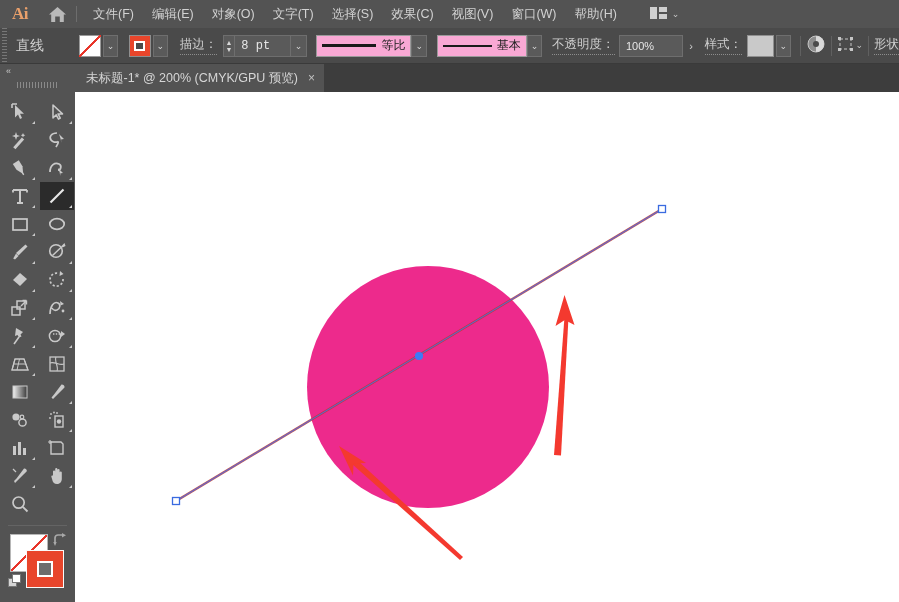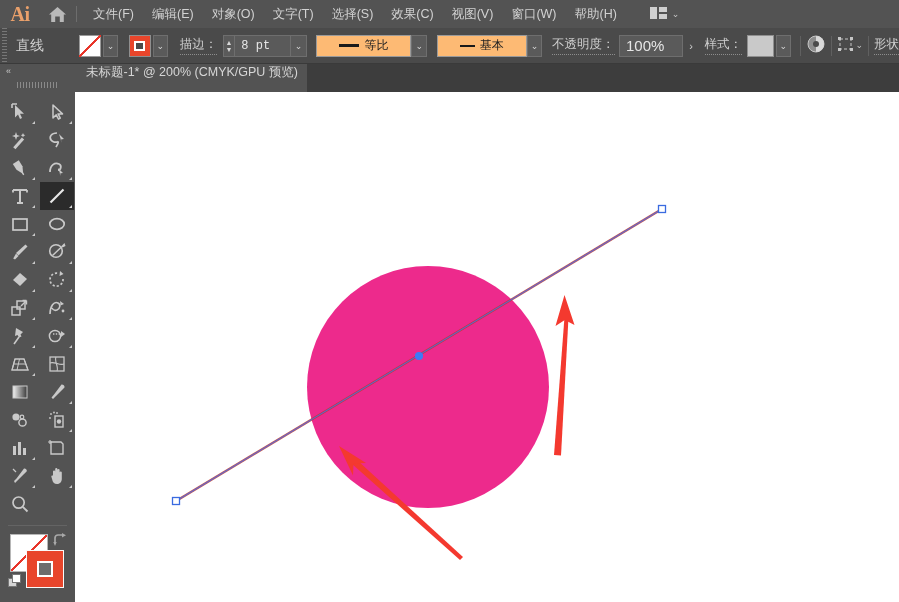--- a/index.html
+++ b/index.html
@@ -15,21 +15,21 @@
 
   
   .menubar {
     position:absolute; left:0; top:0; width:899px; height:28px;
     background:#535353;
     display:flex; align-items:center;
   }
   .ai-logo {
     width:40px; height:28px;
     display:flex; align-items:center; justify-content:center;
-    color:#E9A06B; font-size:20px; font-weight:bold;
+    color:#E9A06B; font-size:17px; font-weight:bold;
     font-family:"Liberation Serif","DejaVu Serif",serif;
     letter-spacing:-0.5px;
   }
   .home-btn {
     width:34px; height:28px;
     display:flex; align-items:center; justify-content:center;
   }
   .home-btn svg { display:block; }
   .mb-sep {
     width:1px; height:16px; background:#6d6d6d; margin:0 7px 0 2px;
@@ -98,29 +98,29 @@
     background:#5a5a5a; border:1px solid #6e6e6e; border-right:none;
   }
   .stepper span { display:block; color:#d8d8d8; font-size:7px; line-height:5px; }
   .num-field {
     height:22px; background:#5a5a5a; border:1px solid #6e6e6e;
     color:#e6e6e6; font-size:12px; padding:0 6px;
     display:flex; align-items:center;
     font-family:"Liberation Mono","DejaVu Sans Mono",monospace;
   }
   .profile-box {
-    height:22px; background:#fdba74; border:1px solid #9a9a9a;
-    display:flex; align-items:center; padding:0 22px; gap:5px;
+    height:22px; background:#f9a8d4; border:1px solid #9a9a9a;
+    display:flex; align-items:center; padding:0 5px; gap:5px;
   }
   .profile-line { width:78px; height:3px; background:#1a1a1a; }
   .profile-line.thin { width:78px; height:2px; background:#1a1a1a; }
   .profile-text { color:#222; font-size:12px; white-space:nowrap; }
   .opacity-field {
     height:22px; width:70px; background:#5a5a5a; border:1px solid #6e6e6e;
-    color:#e6e6e6; font-size:15px; padding:0 6px;
+    color:#e6e6e6; font-size:11px; padding:0 6px;
     display:flex; align-items:center;
   }
   .opacity-arrow {
     width:18px; height:22px; display:flex; align-items:center;
     justify-content:center; color:#d0d0d0; font-size:11px;
   }
   .style-swatch {
     width:30px; height:22px; background:#c9c9c9; border:1px solid #8f8f8f;
   }
   .rd-icon { width:22px; height:22px; display:flex; align-items:center; justify-content:center; }
@@ -129,21 +129,20 @@
   
   .tabbar {
     position:absolute; left:75px; top:64px; width:824px; height:28px;
     background:#3d3d3d;
   }
   .doc-tab {
     position:absolute; left:0; top:0; height:28px;
     background:#535353;
     display:flex; align-items:center; padding:0 9px 0 11px; gap:10px;
     border-right:1px solid #3d3d3d;
-    flex-direction:column;
   }
   .doc-tab-label { color:#d6d6d6; font-size:12.5px; white-space:nowrap; }
   .doc-tab-close { color:#c0c0c0; font-size:12px; line-height:1; }
 
   
   .toolbox {
     position:absolute; left:0; top:64px; width:75px; height:538px;
     background:#535353;
   }
   .tb-collapse {

